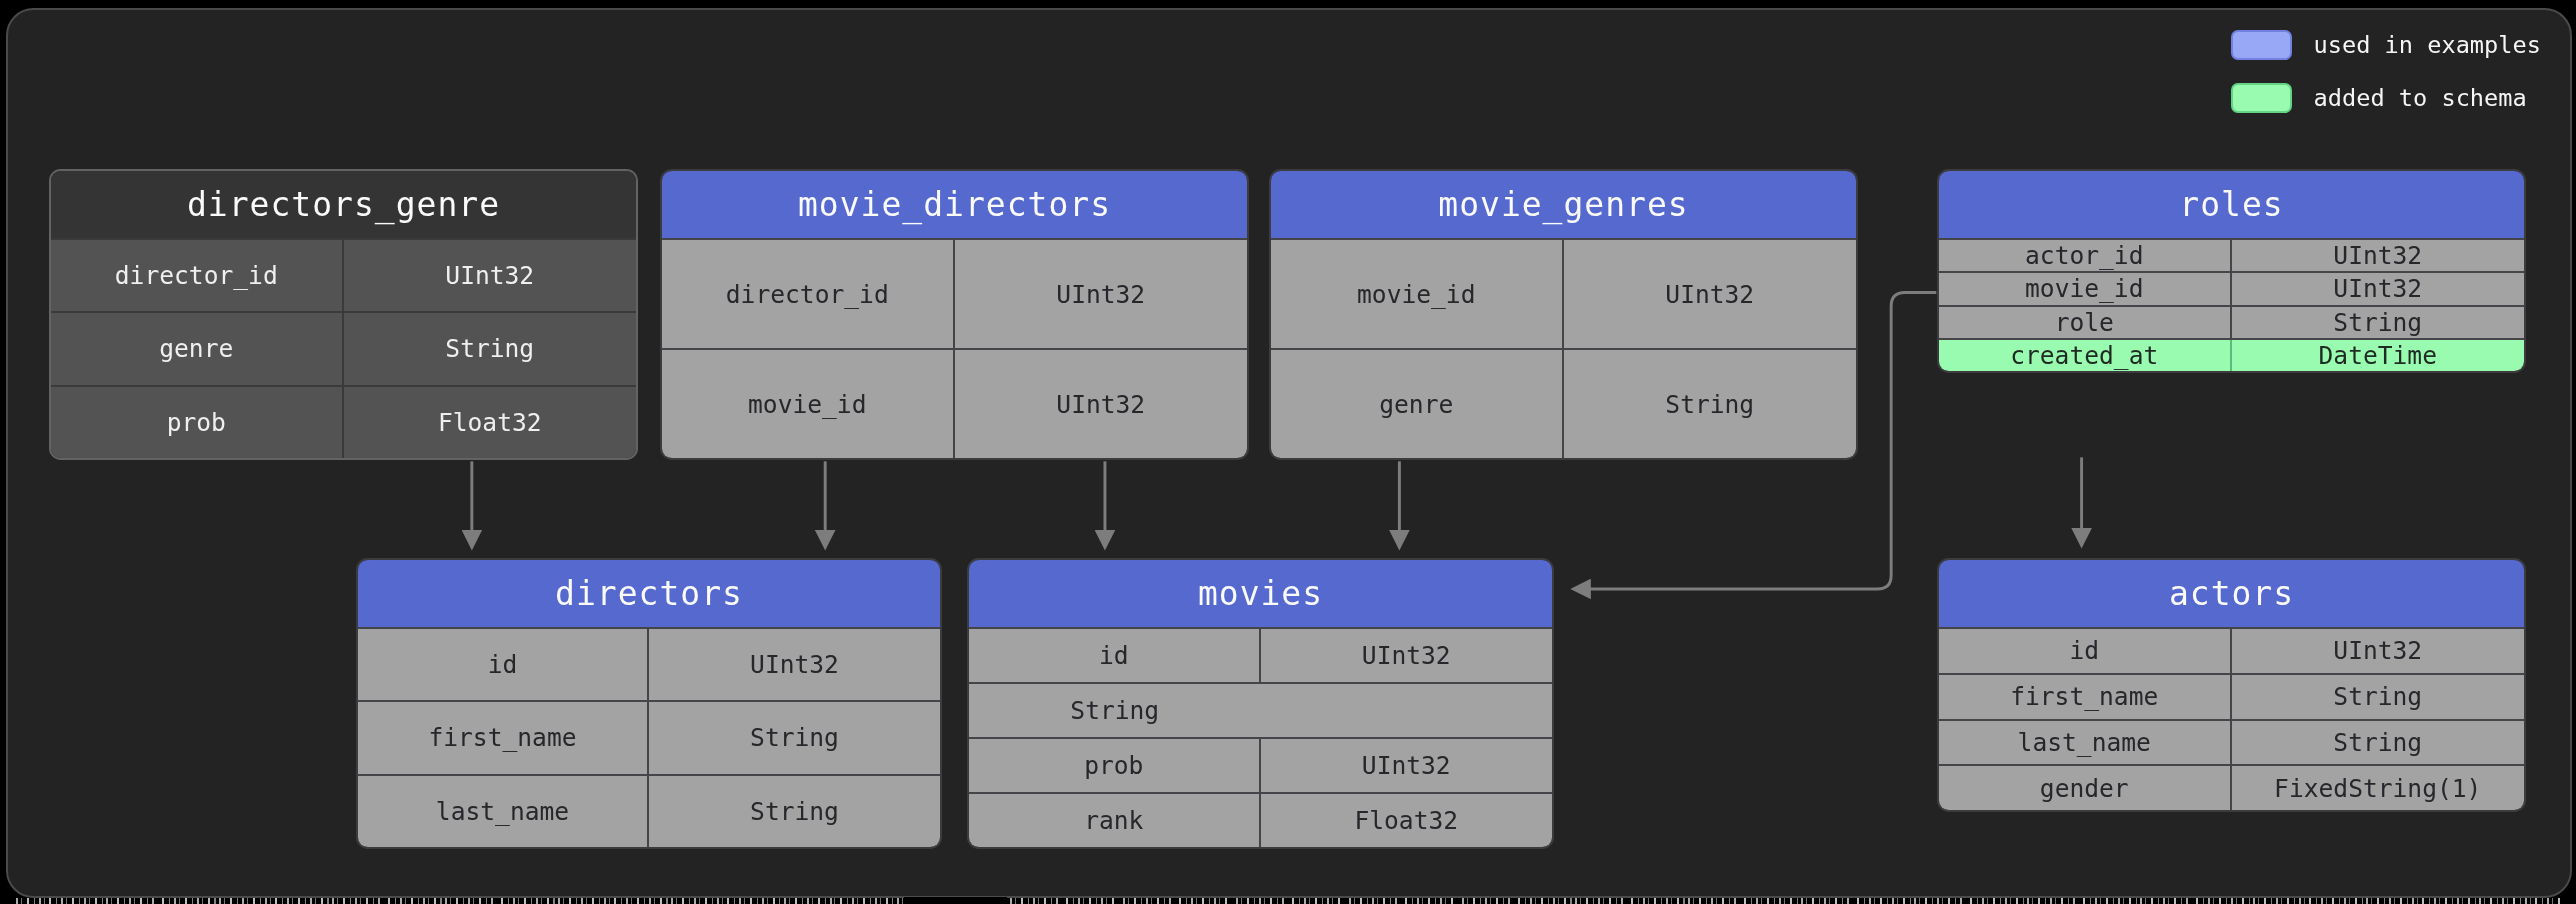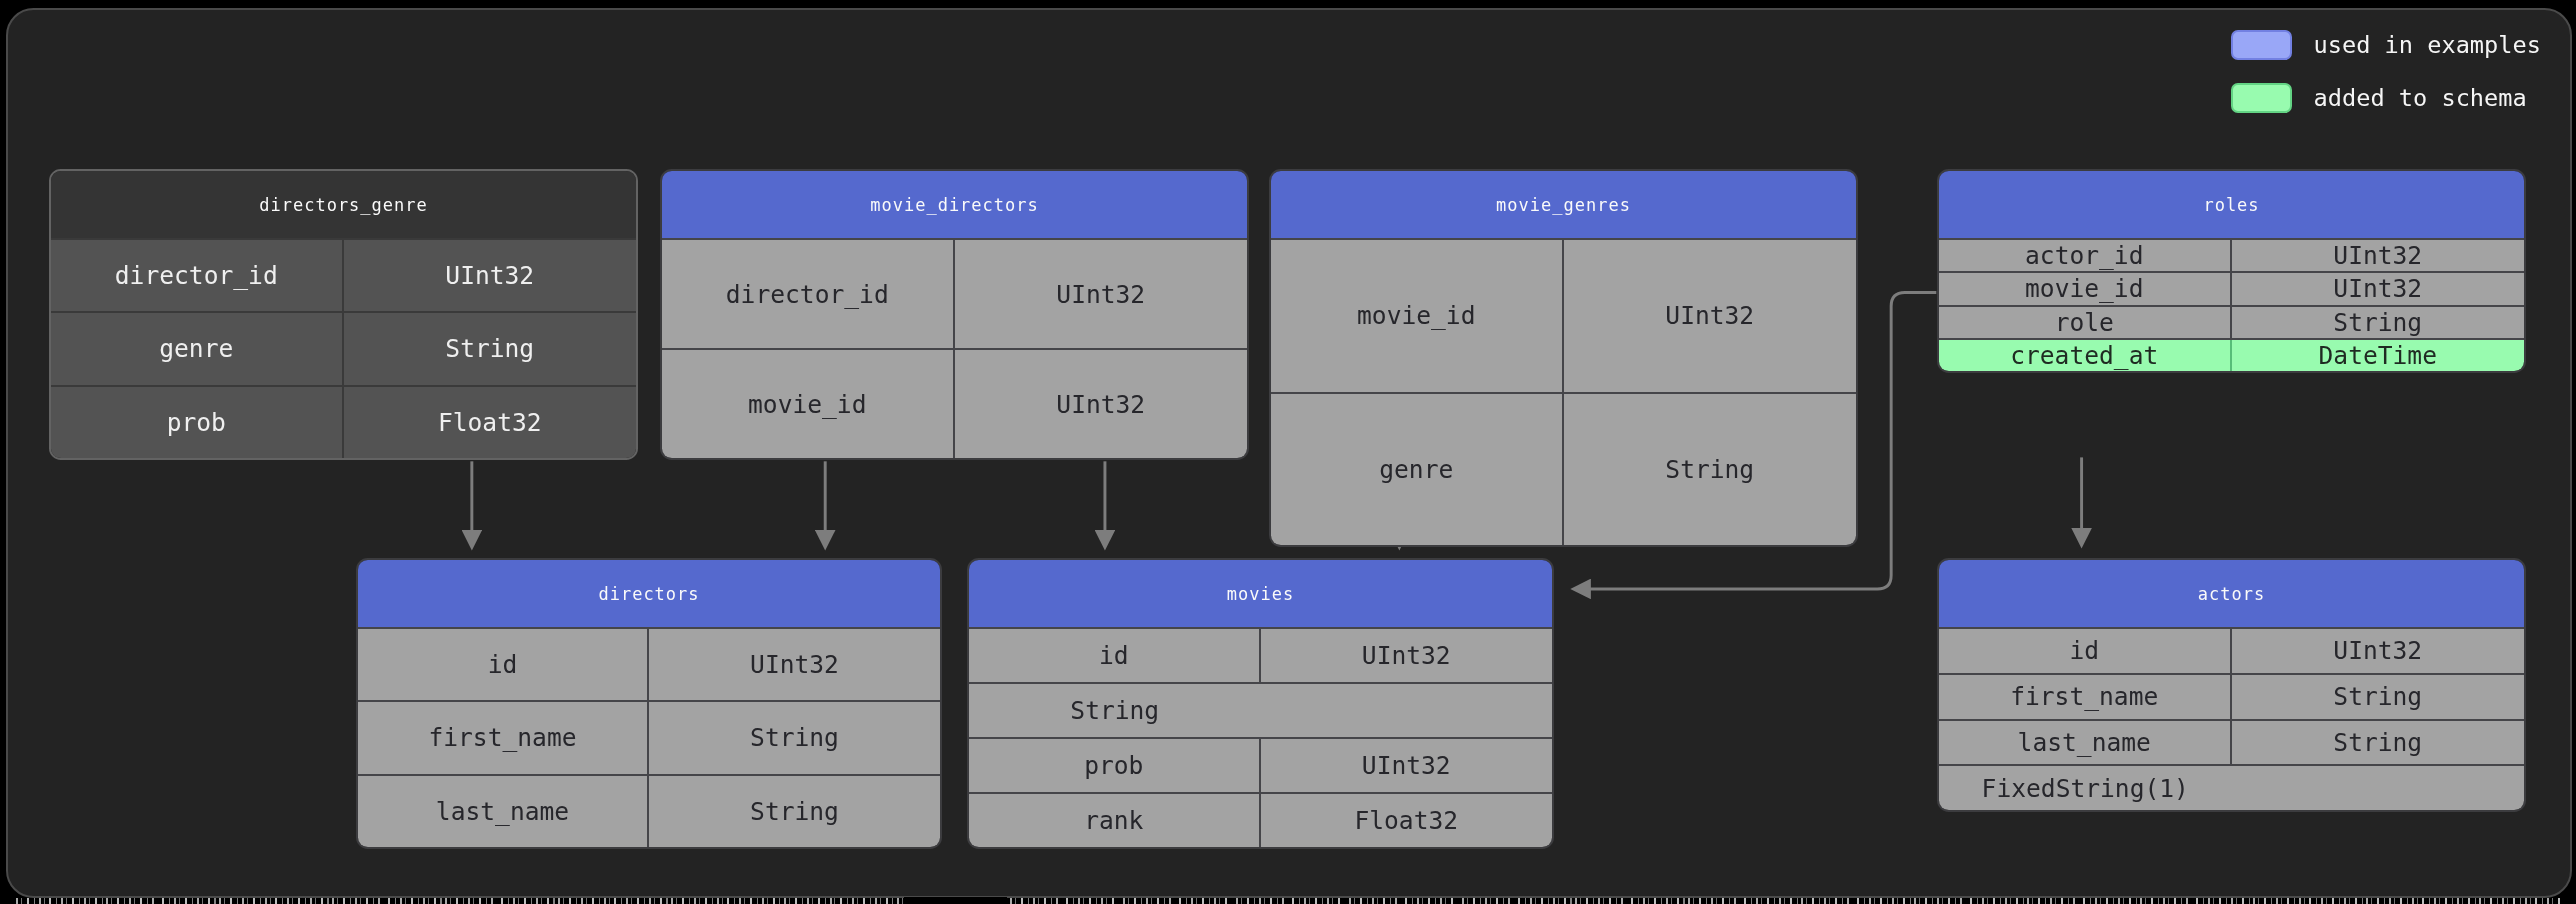--- a/index.html
+++ b/index.html
@@ -14,21 +14,21 @@
   .legend-row{display:flex;align-items:center;gap:21.6px;}
   .swatch{width:61px;height:30px;border-radius:6.9px;box-sizing:border-box;}
   .swatch.used{background:#99a7f7;border:2px solid #7280e2;}
   .swatch.added{background:#98fbaf;border:2px solid #63d484;}
   .legend-label{color:#f5f5f5;font-size:23.6px;white-space:nowrap;}
 
   
   .tbl{position:absolute;display:flex;flex-direction:column;box-sizing:border-box;
        border-radius:11.8px;overflow:hidden;}
   .tbl .thead{height:67px;flex:0 0 67px;display:flex;align-items:center;justify-content:center;
-       color:#fafafa;font-size:17px;letter-spacing:1px;}
+       color:#fafafa;font-size:33px;letter-spacing:1px;}
   .tbl .trow{flex:1;display:flex;border-top:2.9px solid #454549;}
   .tbl .cell{width:50%;display:flex;align-items:center;justify-content:center;
        font-size:24.6px;box-sizing:border-box;}
   .tbl .cell.field{border-right:2.9px solid #454549;}
 
   
   .v-used{border:2px solid #3c3c3f;}
   .v-used .thead{background:#5569ce;}
   .v-used .trow{background:#a3a3a3;}
   .v-used .cell{color:#26262b;}
@@ -41,21 +41,21 @@
   .v-plain .cell.field{border-right-color:#3a3a3a;}
 
   
   .trow.added{background:#98fbaf !important;}
   .trow.added .cell{color:#1f2b22;}
   .trow.added .cell.field{border-right-color:#57bd78;text-align:right;}
 
   
   #t-directors_genre{left:49px;  top:169px; width:589px; height:291px;}
   #t-movie_directors{left:660px; top:169px; width:589px; height:291px;text-align:center;}
-  #t-movie_genres   {left:1269px;top:169px; width:589px; height:378px;}
+  #t-movie_genres   {left:1269px;top:169px; width:589px; height:291px;}
   #t-roles          {left:1937px;top:169px; width:589px; height:204px;}
   #t-directors      {left:356px; top:558px; width:586px; height:291px;}
   #t-movies         {left:967px; top:558px; width:587px; height:291px;}
   #t-actors         {left:1937px;top:558px; width:589px; height:254px;}
 
   
   svg.wires{position:absolute;left:0;top:0;pointer-events:none;}
 
   
   .artifact{position:absolute;left:15.7px;top:898px;width:2544px;height:5.9px;opacity:.85;
@@ -193,19 +193,20 @@
     </div>
     <div class="trow">
       <div class="cell field">first_name</div>
       <div class="cell type">String</div>
     </div>
     <div class="trow">
       <div class="cell field">last_name</div>
       <div class="cell type">String</div>
     </div>
     <div class="trow">
+      <div class="cell field">gender</div>
       <div class="cell type">FixedString(1)</div>
     </div>
   </div>
 
 <div class="artifact"></div>
 <div class="artifact-gap"></div>
 
 
 </body></html>

